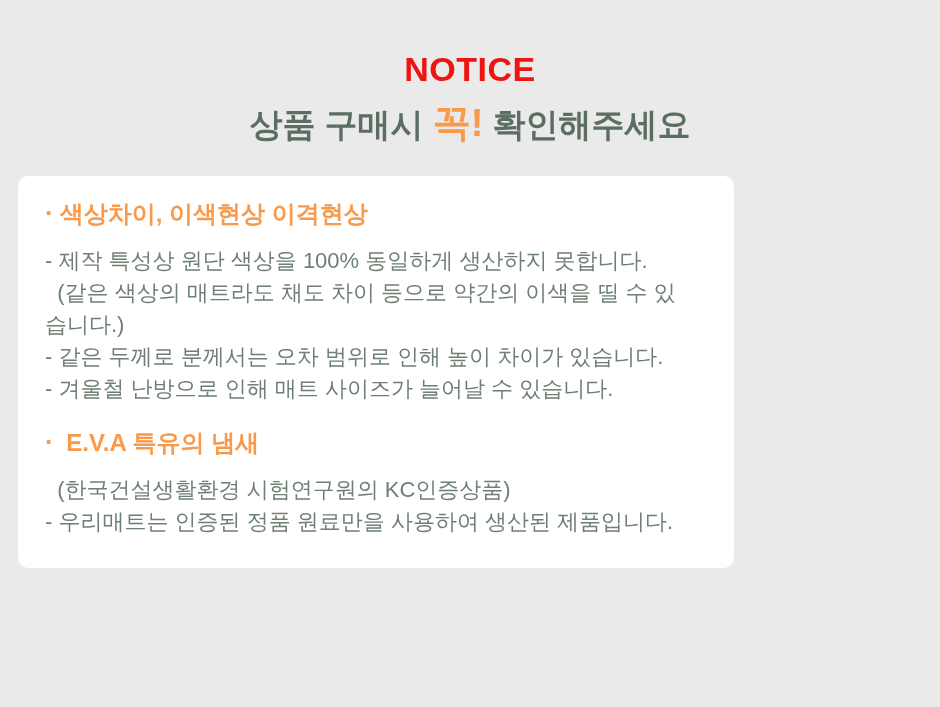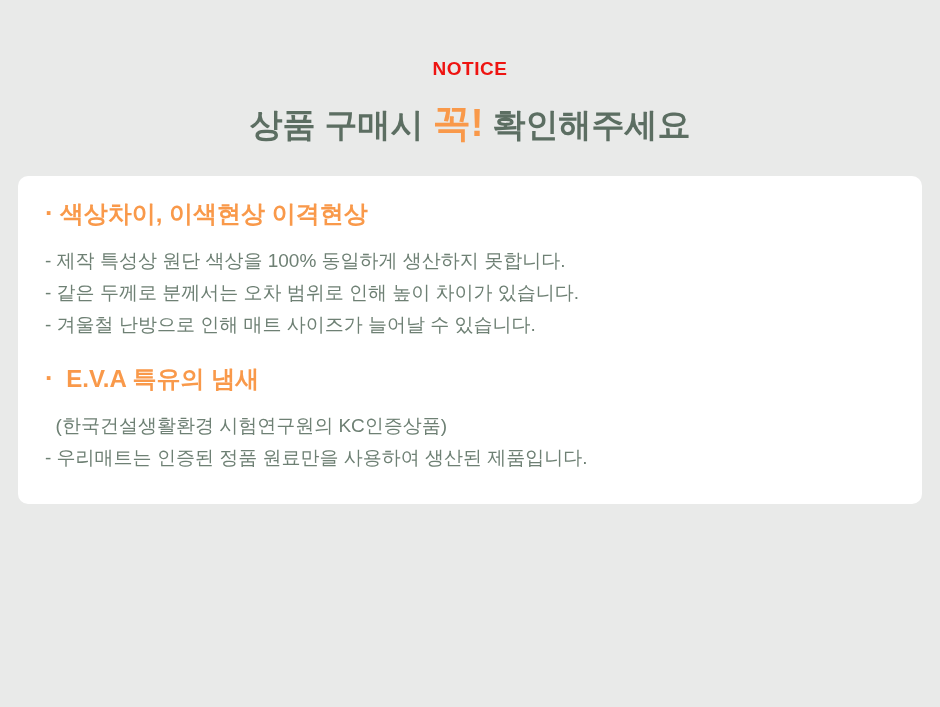--- a/index.html
+++ b/index.html
@@ -11,60 +11,60 @@
     width: 940px;
     height: 707px;
     background: #e9eae9;
     overflow: hidden;
   }
   .header {
     padding-top: 52px;
     text-align: center;
   }
   .notice-label {
-    font-size: 19px;
+    font-size: 34px;
     font-weight: bold;
     line-height: 34px;
     color: #ee1411;
     letter-spacing: 0.5px;
     text-align: center;
   }
   .main-title {
     margin-top: 16px;
     font-size: 33px;
     font-weight: bold;
     line-height: 42px;
     color: #5c6e62;
     white-space: pre-wrap;
   }
   .main-title .hl {
     color: #f9994a;
     font-size: 38px;
   }
   .card {
-    width: 904px;
+    width: 716px;
     margin: 30px auto 0 18px;
     background: #ffffff;
     border-radius: 10px;
     padding: 20px 40px 30px 27px;
   }
   .sec-title {
     font-size: 24px;
     font-weight: bold;
     line-height: 34px;
     color: #f9994a;
     white-space: pre-wrap;
     margin-bottom: 14px;
   }
   .sec-title .bullet {
     font-size: 26px;
     margin-right: 6px;
   }
   .line {
-    font-size: 19px;
+    font-size: 22px;
     line-height: 32px;
     color: #6e8074;
     white-space: pre-wrap;
   }
   .sec2 {
     margin-top: 20px;
   }
 </style>
 </head>
 <body>
@@ -74,20 +74,21 @@
   <div class="header">
     <div class="notice-label">NOTICE</div>
     <h1 class="main-title"><span>상품 구매시 </span><span class="hl">꼭!</span><span> 확인해주세요</span></h1>
   </div>
 
   <div class="card">
 
     <section class="sec">
       <h2 class="sec-title"><span class="bullet">·</span><span>색상차이, 이색현상 이격현상</span></h2>
       <p class="line">- 제작 특성상 원단 색상을 100% 동일하게 생산하지 못합니다.</p>
+      <p class="line">  (같은 색상의 매트라도 채도 차이 등으로 약간의 이색을 띨 수 있습니다.)</p>
       <p class="line">- 같은 두께로 분께서는 오차 범위로 인해 높이 차이가 있습니다.</p>
       <p class="line">- 겨울철 난방으로 인해 매트 사이즈가 늘어날 수 있습니다.</p>
     </section>
 
     <section class="sec sec2">
       <h2 class="sec-title"><span class="bullet">·</span><span> E.V.A 특유의 냄새</span></h2>
       <p class="line">  (한국건설생활환경 시험연구원의 KC인증상품)</p>
       <p class="line">- 우리매트는 인증된 정품 원료만을 사용하여 생산된 제품입니다.</p>
     </section>
 

